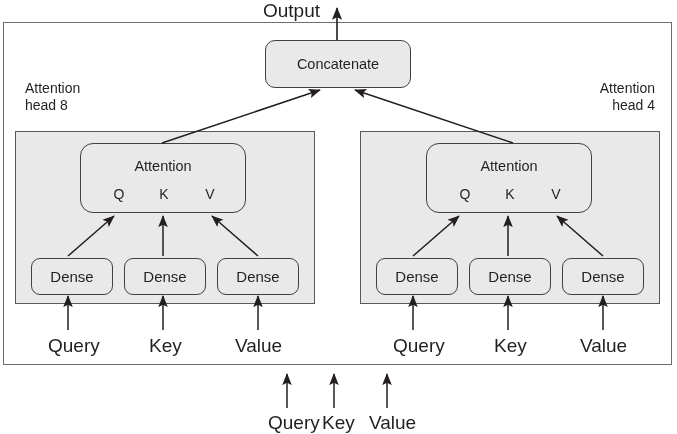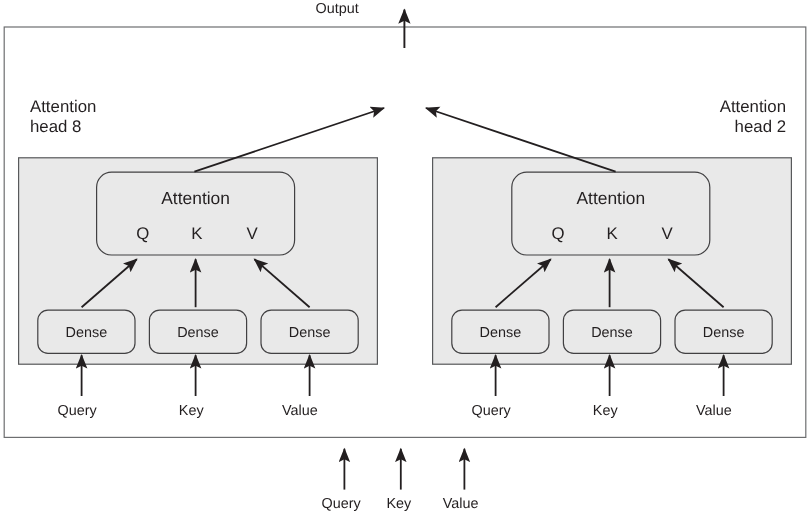--- a/index.html
+++ b/index.html
@@ -91,26 +91,26 @@
     width: 20px;
   }
   .qkv.q { left: 28px; }
   .qkv.k { left: 73px; }
   .qkv.v { left: 119px; }
 
   .dense-box {
     top: 258px;
     width: 82px;
     height: 37px;
-    font-size: 12px;
+    font-size: 15px;
     border-radius: 9px;
   }
 
   .label {
-    font-size: 12px;
+    font-size: 19px;
     white-space: nowrap;
   }
   .head-label {
     font-size: 14px;
     line-height: 17px;
     white-space: nowrap;
   }
   .head-label.left  { left: 25px; top: 80px; text-align: left; }
   .head-label.right { left: 535px; top: 80px; width: 120px; text-align: right; }
 
@@ -124,29 +124,32 @@
 </style>
 </head>
 <body>
 
 <div id="root">
 
   <div class="abs outer-frame"></div>
 
   <div class="abs label" style="left:263px; top:0px;">Output</div>
 
+  <div class="abs rbox concat-box">
+    <span>Concatenate</span>
+  </div>
 
   <div class="abs head-label left">
     <span>Attention</span><br>
     <span>head 8</span>
   </div>
 
   <div class="abs head-label right">
     <span>Attention</span><br>
-    <span>head 2</span>
+    <span>head 4</span>
   </div>
 
   <div class="abs head-panel left"></div>
 
   <div class="abs head-panel right"></div>
 
   <div class="abs rbox attn-box left">
     <div class="attn-title">Attention</div>
     <div class="qkv-row">
       <div class="qkv q">Q</div>

